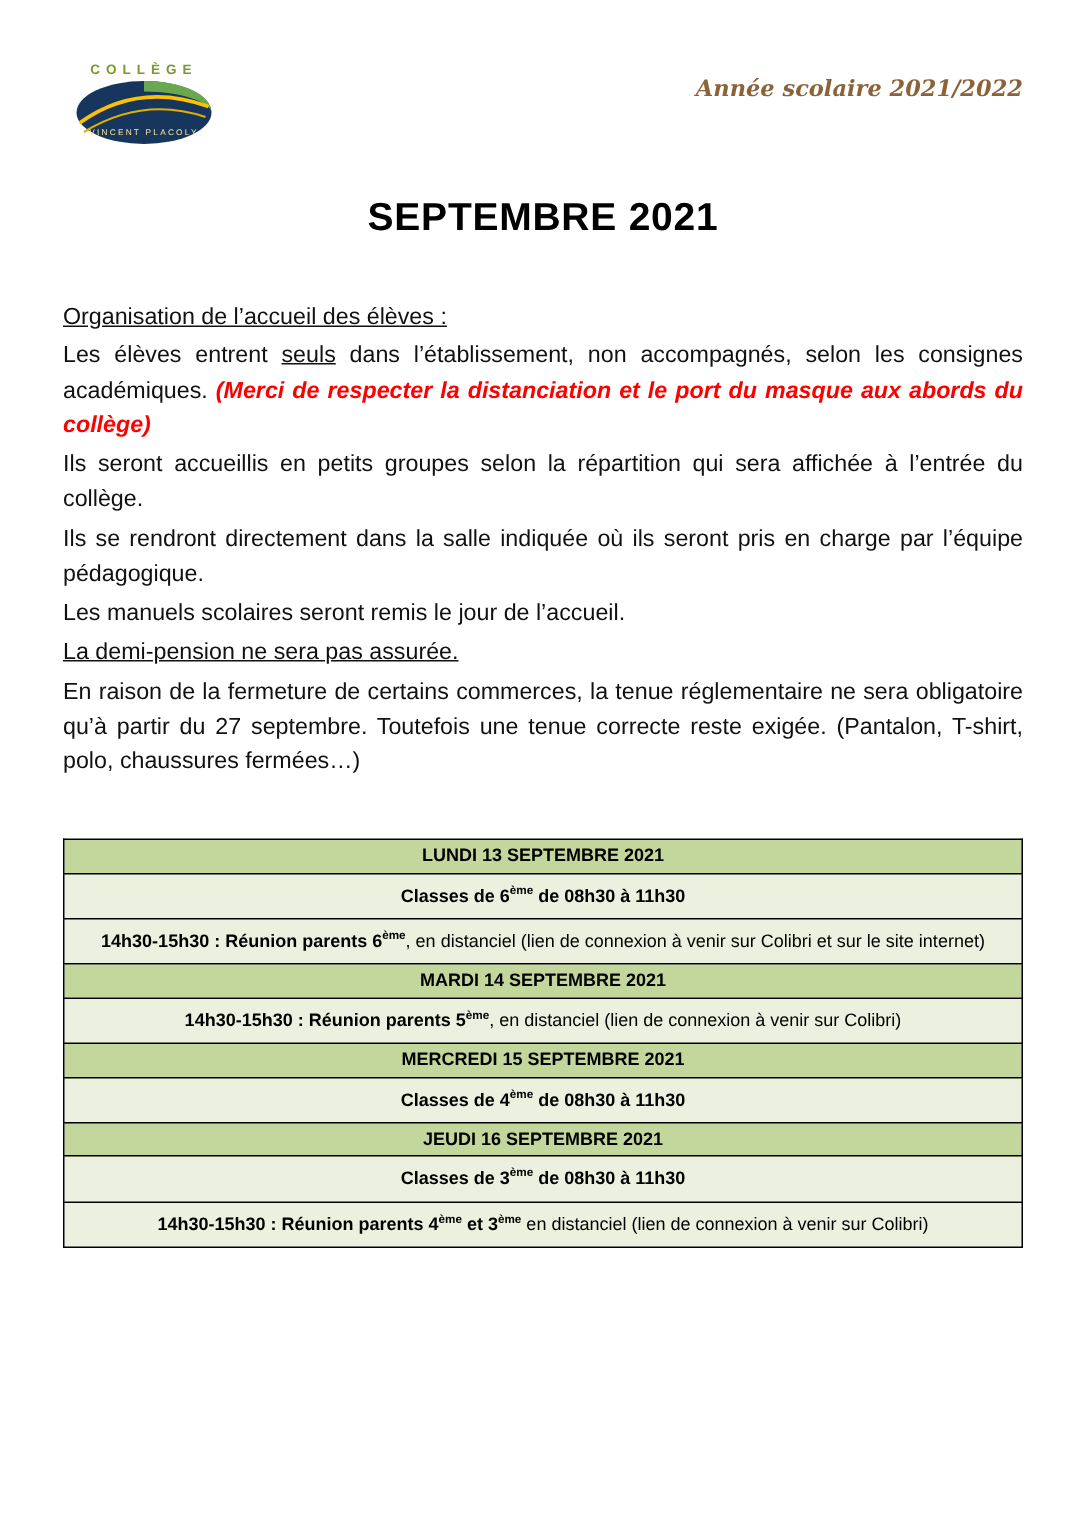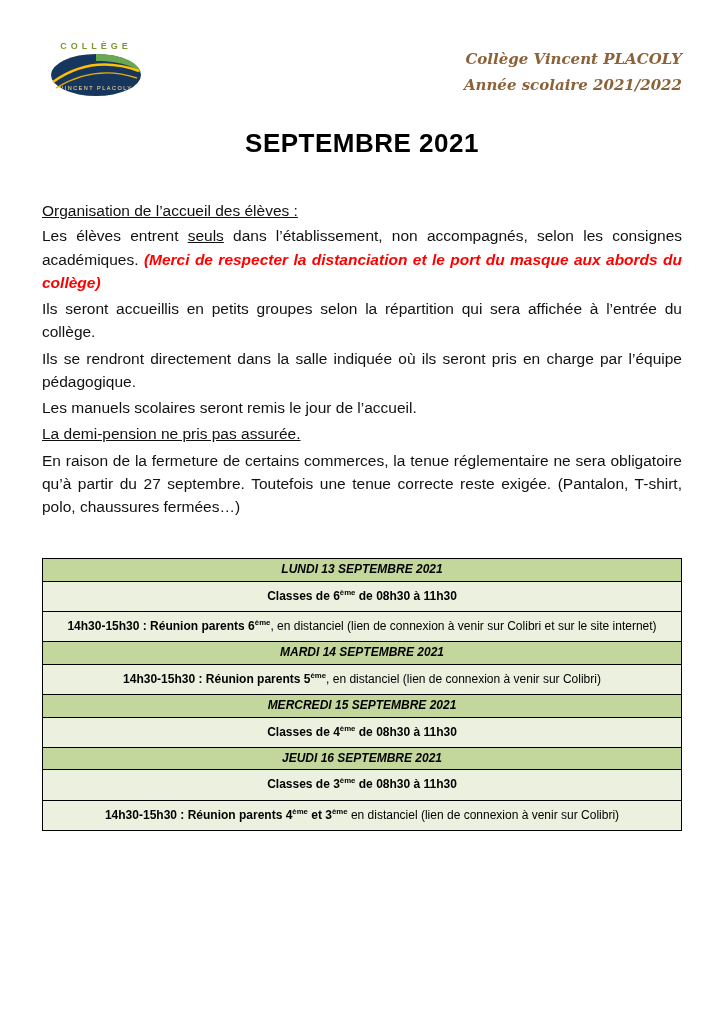--- a/index.html
+++ b/index.html
@@ -64,21 +64,20 @@
   .schedule td {
     border: 1px solid #000;
     text-align: center;
     font-size: 12px;
     line-height: 1.45;
     color: #000;
   }
   .schedule tr.date td {
     background: var(--date-bg, #c3d69b);
     padding: 2px 20px;
-    font-style: italic;
   }
   .schedule tr.info td {
     background: var(--info-bg, #ebf1de);
     padding: 6px 10px;
   }
   .schedule .b { font-weight: bold; }
   .schedule sup { font-size: 0.65em; line-height: 0; }
 </style>
 </head>
 <body>
@@ -90,36 +89,35 @@
       <svg width="100" height="62" viewBox="0 0 100 62">
         <text class="logo-top" x="50" y="11" text-anchor="middle">COLLÈGE</text>
         <ellipse cx="50" cy="37" rx="45" ry="21" fill="#17365d"></ellipse>
         <path d="M50 16 C76 16 95 25 95 37 C95 31 77 23 50 23 Z" fill="#6aa84f"></path>
         <path d="M7 44 Q 46 16 93 33" stroke="#ffc000" stroke-width="2.5" fill="none"></path>
         <path d="M10 50 Q 49 26 91 40" stroke="#e2ae06" stroke-width="1.4" fill="none"></path>
         <text class="logo-bottom" x="50" y="52" text-anchor="middle">VINCENT PLACOLY</text>
       </svg>
     </div>
     <div class="head-right">
-      <div class="script-line">Collège Vincent PLACOLY</div>
       <div class="script-line">Année scolaire 2021/2022</div>
     </div>
   </header>
 
   <h1 class="title">SEPTEMBRE 2021</h1>
 
   <section class="content">
     <p class="heading"><span class="bu">Organisation de l’accueil des élèves :</span></p>
 
     <p class="para gap"><span>Les élèves entrent </span><span class="bu">seuls</span><span> dans l’établissement, non accompagnés, selon les consignes académiques. </span><span class="red">(Merci de respecter la distanciation et le port du masque aux abords du collège)</span></p>
 
     <p class="para gap">Ils seront accueillis en petits groupes selon la répartition qui sera affichée à l’entrée du collège.</p>
     <p class="para">Ils se rendront directement dans la salle indiquée où ils seront pris en charge par l’équipe pédagogique.</p>
     <p class="para">Les manuels scolaires seront remis le jour de l’accueil.</p>
-    <p class="para"><span class="bu">La demi-pension ne pris pas assurée.</span></p>
+    <p class="para"><span class="bu">La demi-pension ne sera pas assurée.</span></p>
     <p class="para">En raison de la fermeture de certains commerces, la tenue réglementaire ne sera obligatoire qu’à partir du 27 septembre. Toutefois une tenue correcte reste exigée. (Pantalon, T-shirt, polo, chaussures fermées…)</p>
   </section>
 
   <table class="schedule">
     <tbody>
         <tr class="date">
           <td><span class="b">LUNDI 13 SEPTEMBRE 2021</span></td>
         </tr>
         <tr class="info">
           <td><span class="b">Classes de 6</span><sup class="b">ème</sup><span class="b"> de 08h30 à 11h30</span></td>

